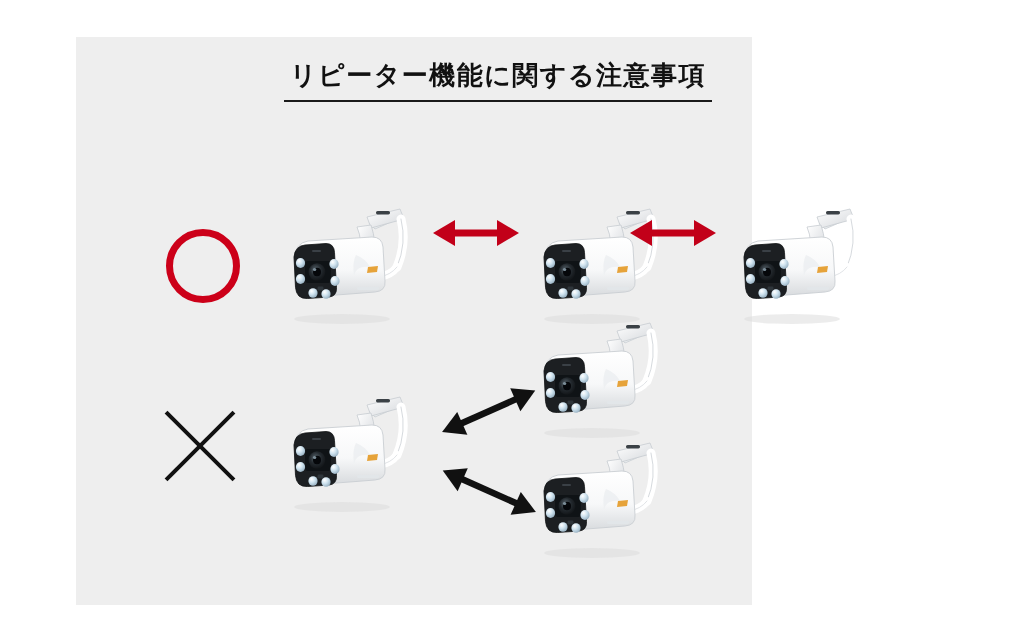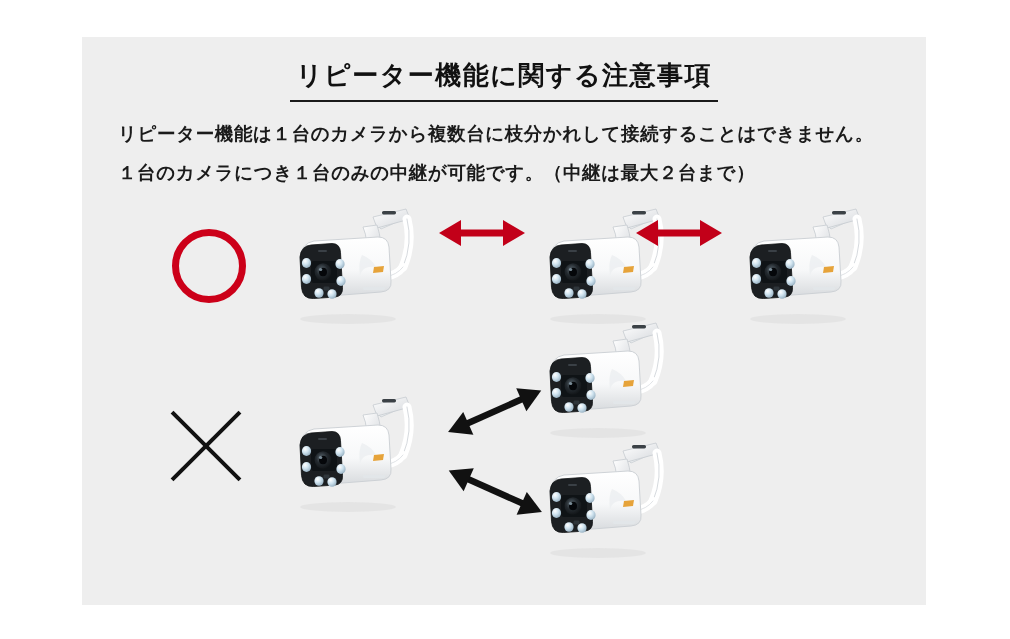--- a/index.html
+++ b/index.html
@@ -5,22 +5,22 @@
   html,body{margin:0;padding:0;}
   body{
     width:1010px;height:639px;
     background:#ffffff;
     font-family:"Liberation Sans","DejaVu Sans",sans-serif;
     overflow:hidden;
     position:relative;
   }
   #panel{
     position:absolute;
-    left:82px;top:37px;
-    width:844px;height:568px;
+    left:76px;top:37px;
+    width:676px;height:568px;
     background:#eeeeee;
   }
   
   #title-wrap{
     position:absolute;
     left:0;top:22px;width:844px;
     text-align:center;
   }
   #title{
     display:inline-block;
@@ -91,24 +91,20 @@
 </style>
 </head>
 <body>
 
 <div id="panel">
 
   <div id="title-wrap">
     <div id="title">リピーター機能に関する注意事項</div>
   </div>
 
-  <div id="body-text">
-    <p>リピーター機能は１台のカメラから複数台に枝分かれして接続することはできません。</p>
-    <p>１台のカメラにつき１台のみの中継が可能です。（中継は最大２台まで）</p>
-  </div>
 
   <div id="diagram">
 
     <div class="mark" id="ok-mark"></div>
 
     <div class="mark" id="ng-mark">
       <span class="a"></span>
       <span class="b"></span>
     </div>
 

